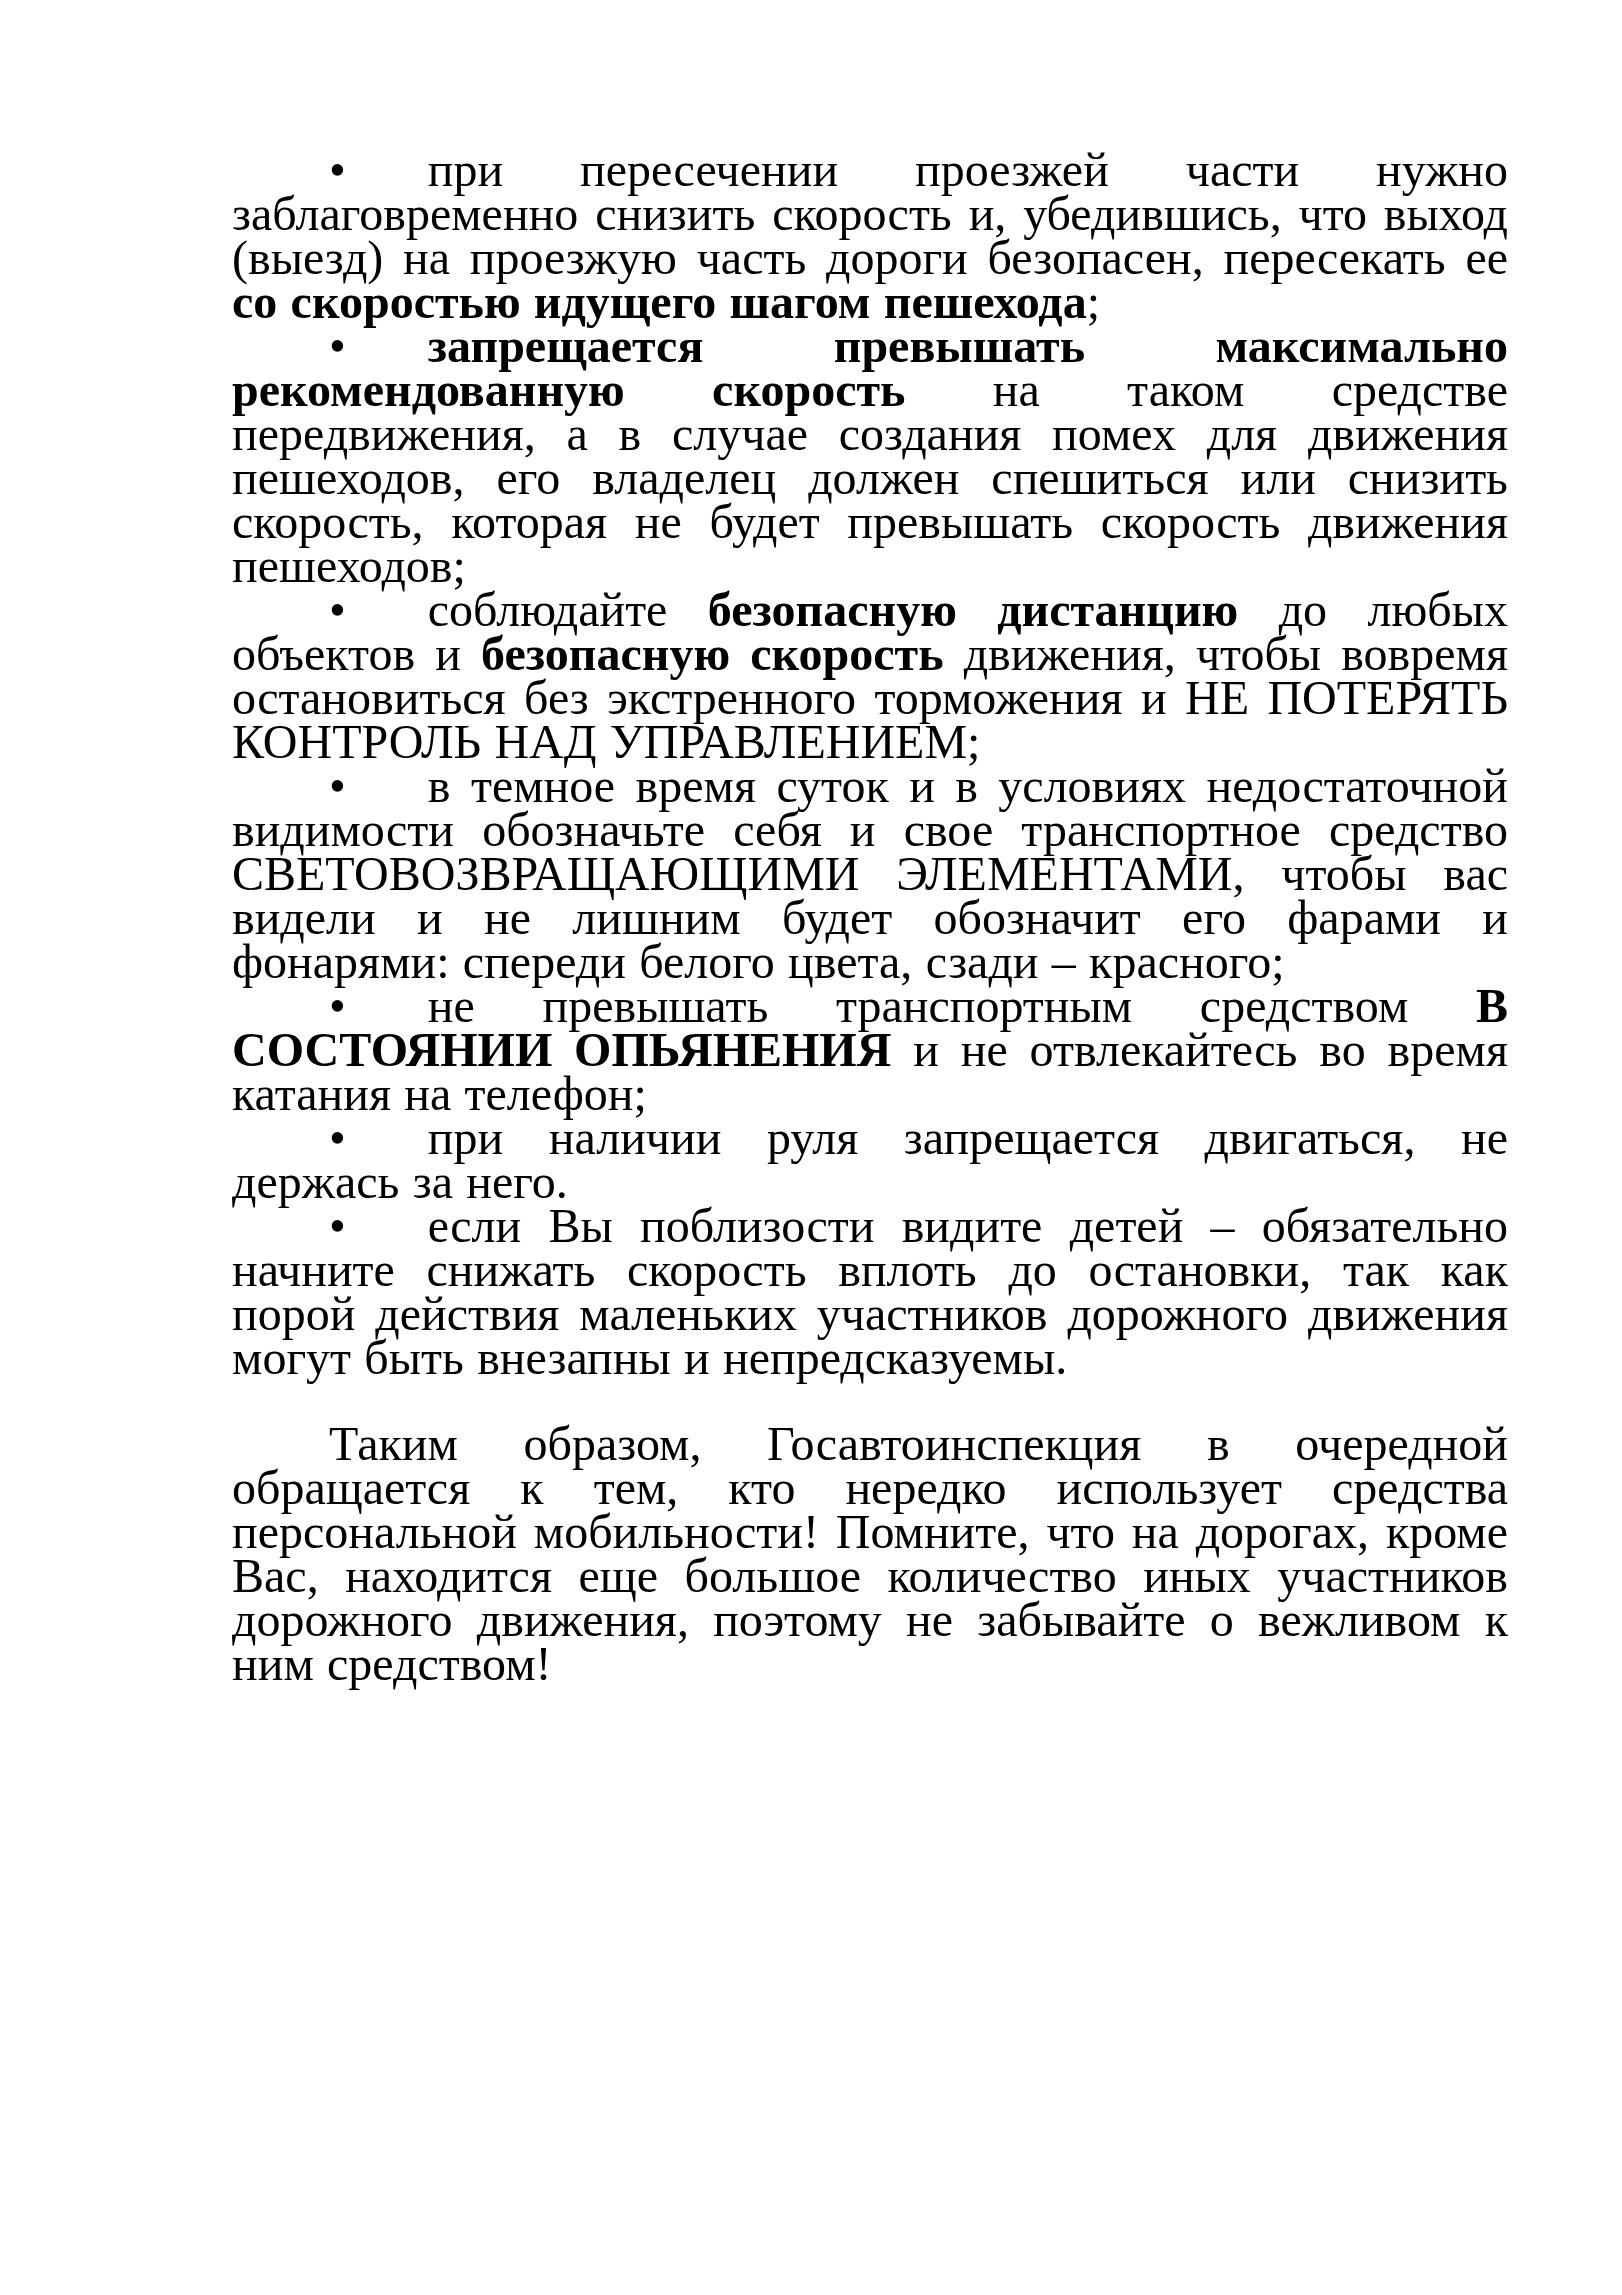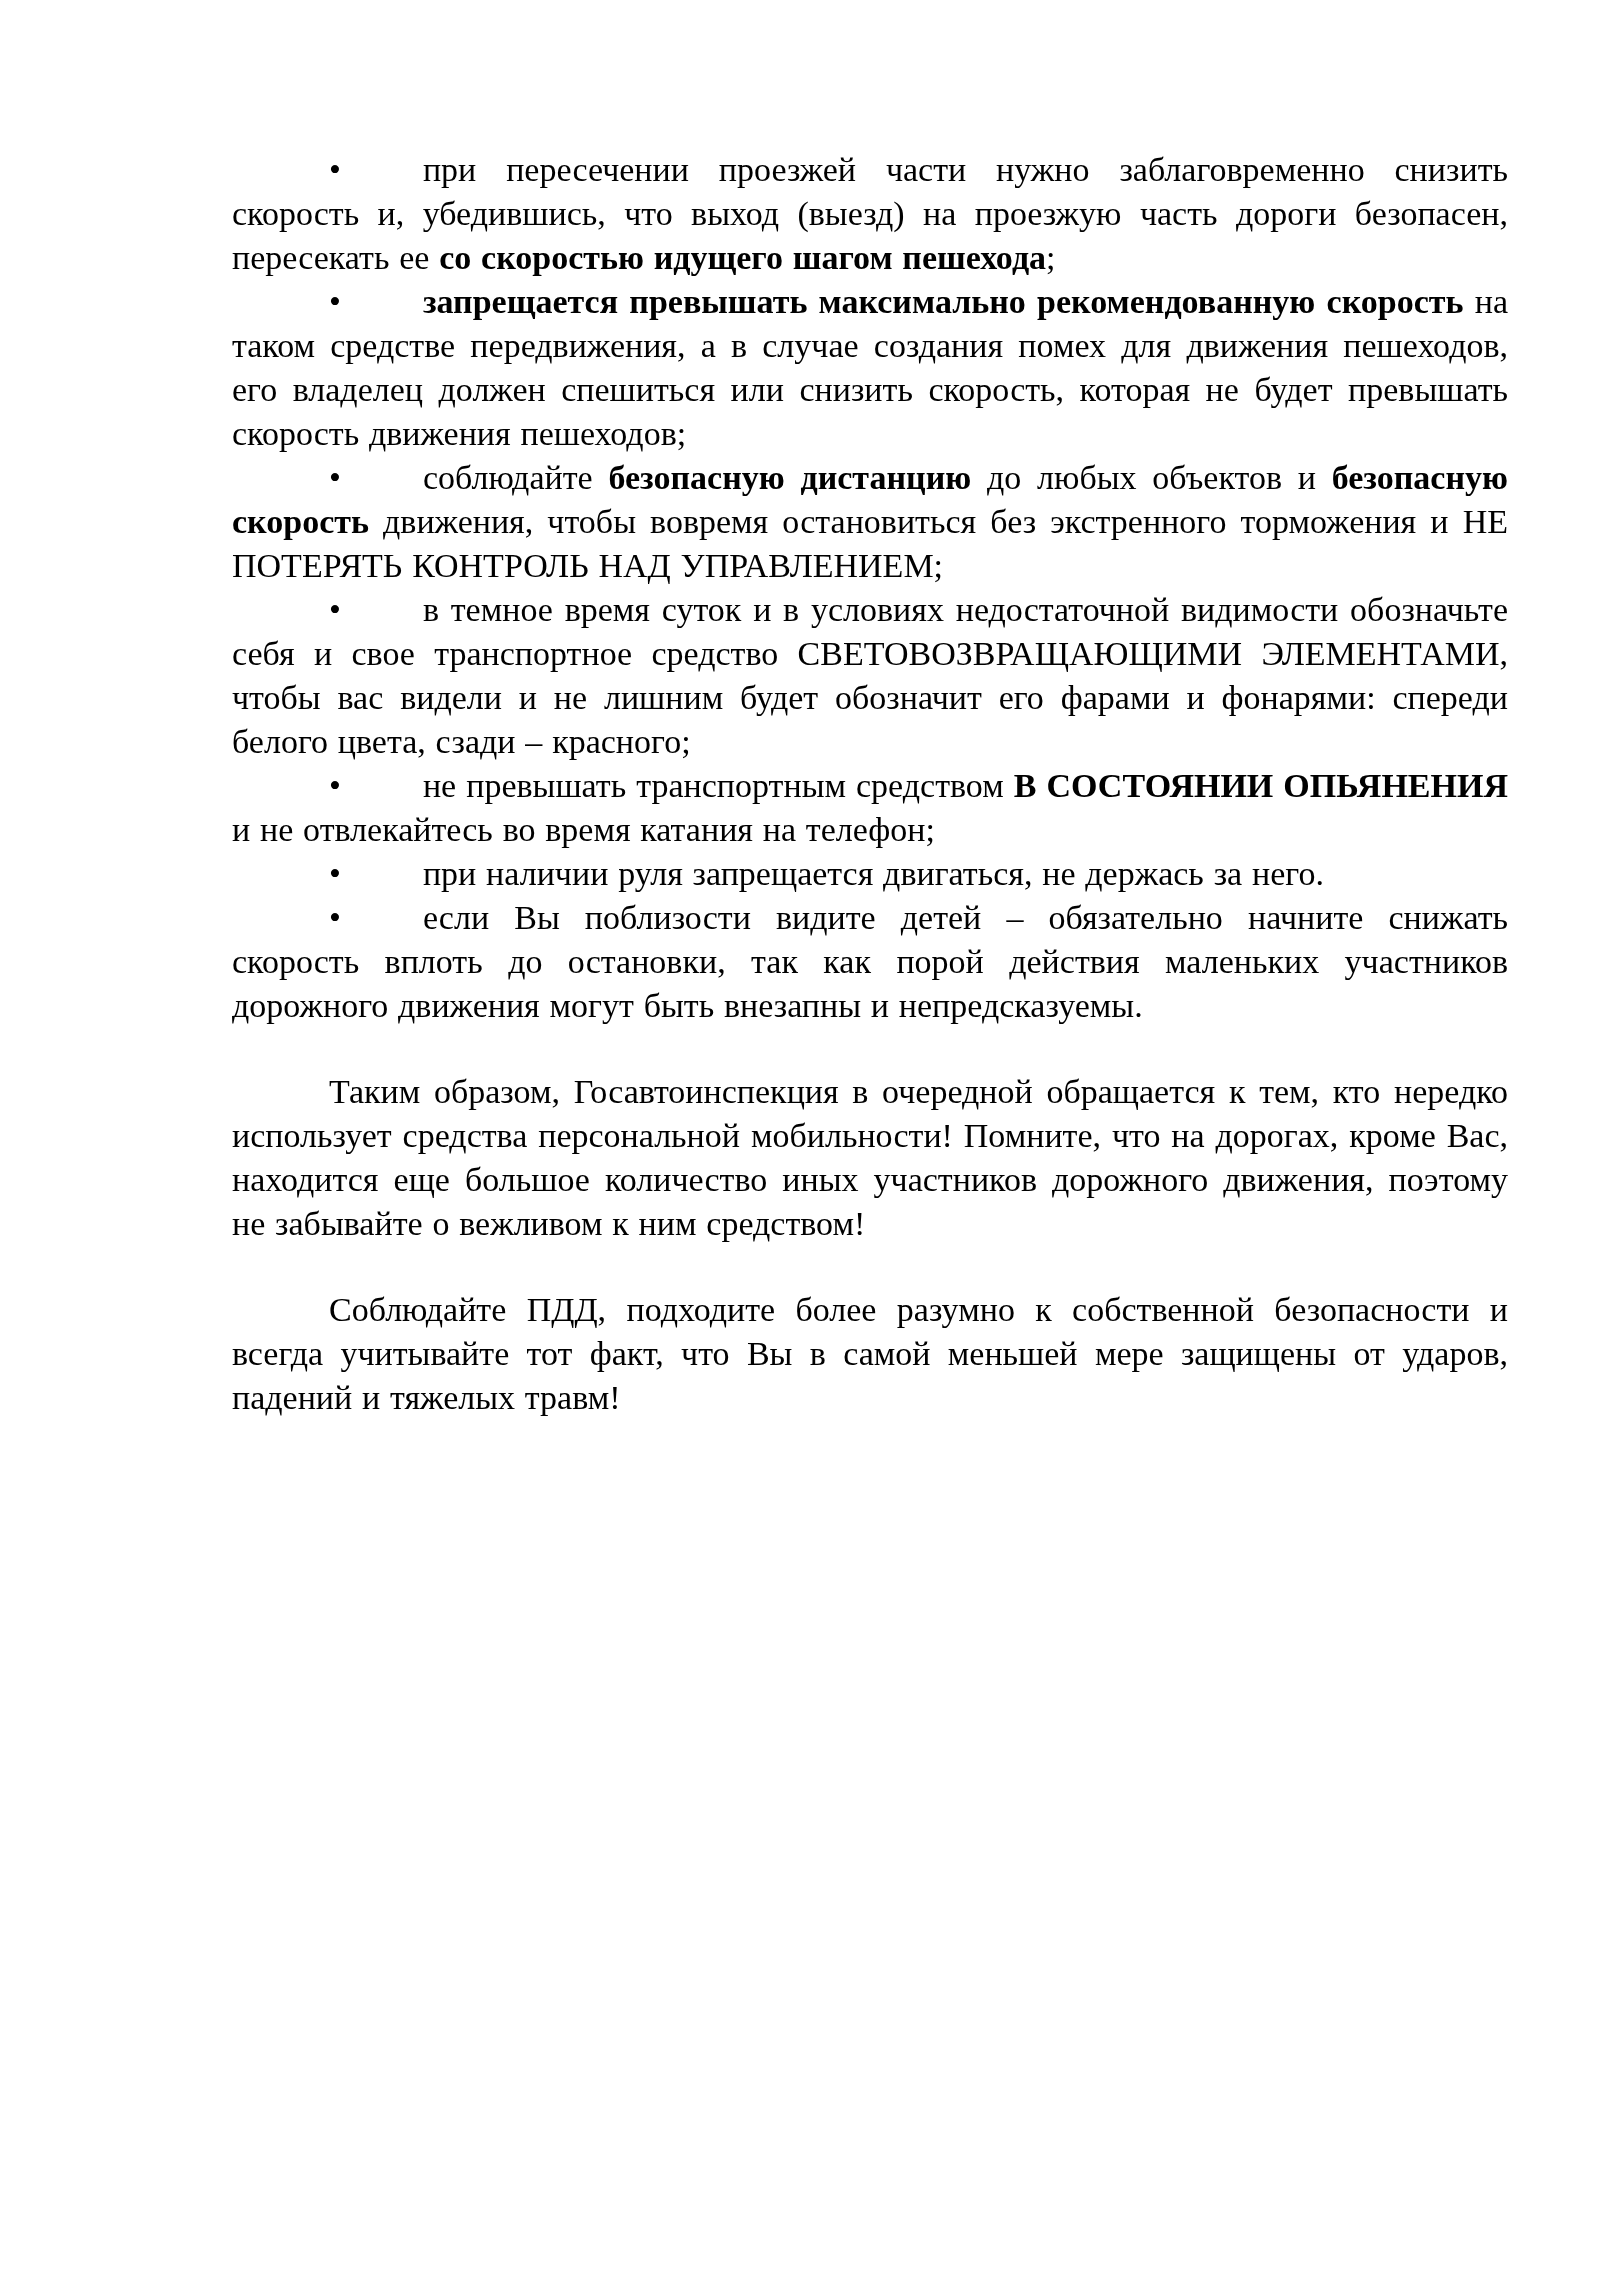--- a/index.html
+++ b/index.html
@@ -18,21 +18,21 @@
   }
   .content {
     position: absolute;
     left: 232px;
     top: 148px;
     width: 1276px;
   }
   p.para {
     margin: 0;
     padding: 0;
-    font-size: 34px;
+    font-size: 48px;
     line-height: 44px;
     text-align: justify;
     text-indent: 97px;
     word-spacing: 1.3px;
   }
   p.para.spaced {
     margin-top: 42px;
   }
   .bullet {
     display: inline;
@@ -52,17 +52,16 @@
   <div class="content">
     <div id="doc">
         <p class="para"><span class="bullet">•</span><span class="tab"></span><span class="seg">при пересечении проезжей части нужно заблаговременно снизить скорость и, убедившись, что выход (выезд) на проезжую часть дороги безопасен, пересекать ее </span><span class="seg bold">со скоростью идущего шагом пешехода</span><span class="seg">;</span></p>
         <p class="para"><span class="bullet">•</span><span class="tab"></span><span class="seg bold">запрещается превышать максимально рекомендованную скорость</span><span class="seg"> на таком средстве передвижения, а в случае создания помех для движения пешеходов, его владелец должен спешиться или снизить скорость, которая не будет превышать скорость движения пешеходов;</span></p>
         <p class="para"><span class="bullet">•</span><span class="tab"></span><span class="seg">соблюдайте </span><span class="seg bold">безопасную дистанцию</span><span class="seg"> до любых объектов и </span><span class="seg bold">безопасную скорость</span><span class="seg"> движения, чтобы вовремя остановиться без экстренного торможения и НЕ ПОТЕРЯТЬ КОНТРОЛЬ НАД УПРАВЛЕНИЕМ;</span></p>
         <p class="para"><span class="bullet">•</span><span class="tab"></span><span class="seg">в темное время суток и в условиях недостаточной видимости обозначьте себя и свое транспортное средство СВЕТОВОЗВРАЩАЮЩИМИ ЭЛЕМЕНТАМИ, чтобы вас видели и не лишним будет обозначит его фарами и фонарями: спереди белого цвета, сзади – красного;</span></p>
         <p class="para"><span class="bullet">•</span><span class="tab"></span><span class="seg">не превышать транспортным средством </span><span class="seg bold">В СОСТОЯНИИ ОПЬЯНЕНИЯ</span><span class="seg"> и не отвлекайтесь во время катания на телефон;</span></p>
         <p class="para"><span class="bullet">•</span><span class="tab"></span><span class="seg">при наличии руля запрещается двигаться, не держась за него.</span></p>
         <p class="para"><span class="bullet">•</span><span class="tab"></span><span class="seg">если Вы поблизости видите детей – обязательно начните снижать скорость вплоть до остановки, так как порой действия маленьких участников дорожного движения могут быть внезапны и непредсказуемы.</span></p>
         <p class="para spaced"><span class="seg">Таким образом, Госавтоинспекция в очередной обращается к тем, кто нередко использует средства персональной мобильности! Помните, что на дорогах, кроме Вас, находится еще большое количество иных участников дорожного движения, поэтому не забывайте о вежливом к ним средством!</span></p>
-        <p class="para spaced"><span class="seg">Соблюдайте ПДД, подходите более разумно к собственной безопасности и всегда учитывайте тот факт, что Вы в самой меньшей мере защищены от ударов, падений и тяжелых травм!</span></p>
       </div>
   </div>
 </div>
 
 
 </body></html>

